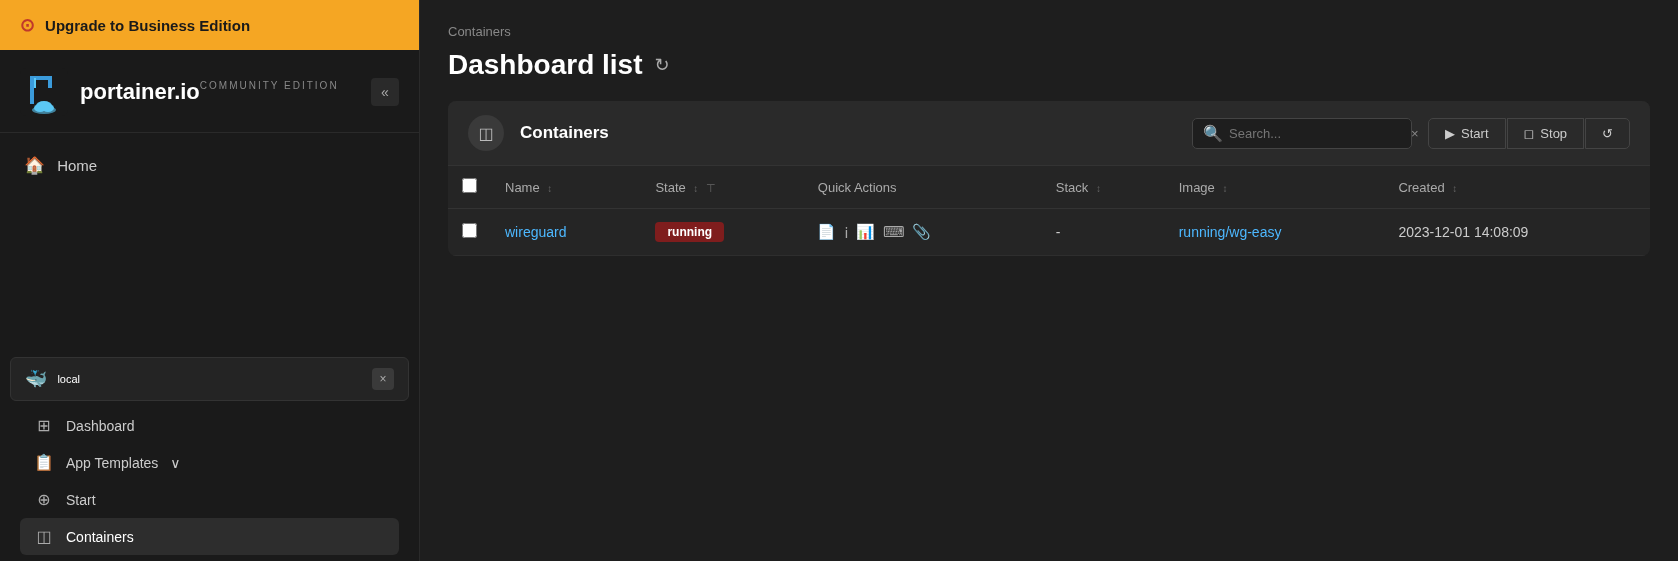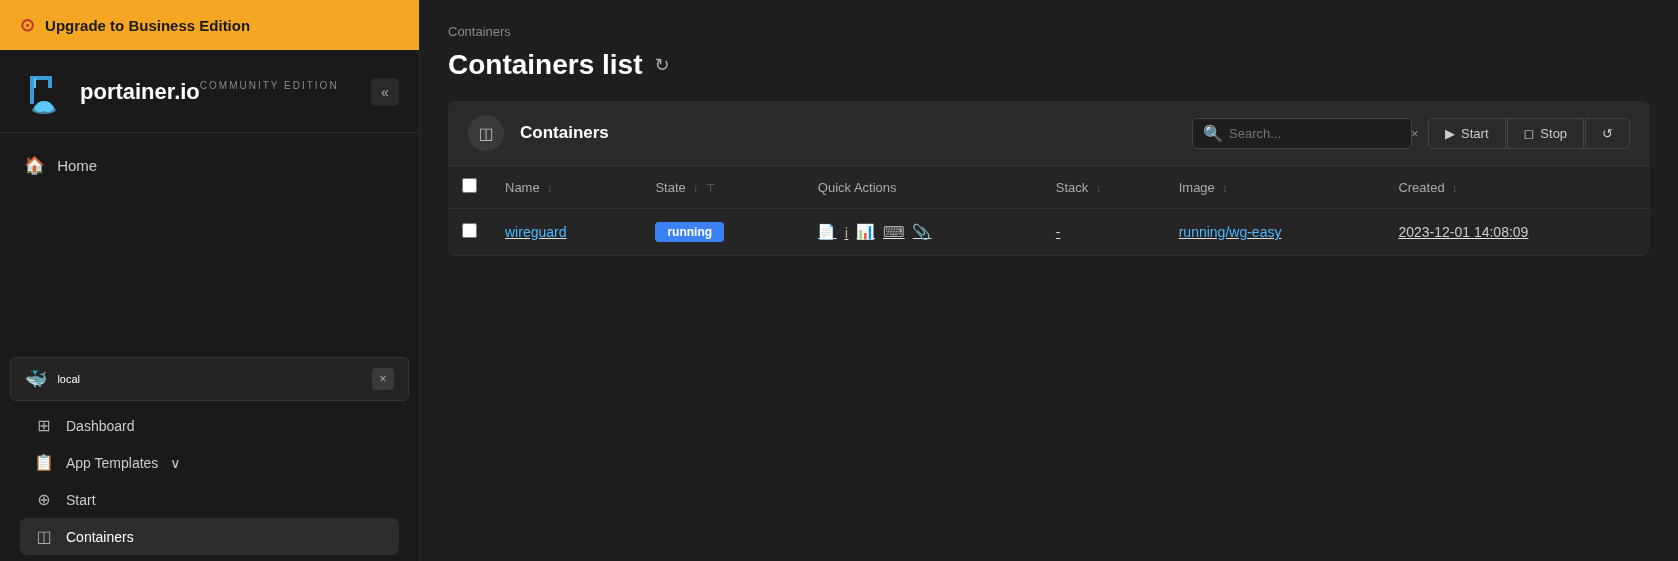--- a/index.html
+++ b/index.html
@@ -266,21 +266,20 @@
       font-size: 13px;
       color: #aaa;
       font-weight: 500;
       white-space: nowrap;
     }
     thead th .sort-icon { font-size: 10px; color: #666; margin-left: 4px; }
     thead th .filter-icon { font-size: 11px; color: #666; margin-left: 4px; }
 
     tbody tr {
       border-bottom: 1px solid #2e2e2e;
-      text-decoration: underline;
     }
     tbody td {
       padding: 13px 14px;
       font-size: 14px;
       color: #ccc;
     }
 
     .checkbox-cell { width: 36px; }
     input[type="checkbox"] {
       width: 15px; height: 15px;
@@ -288,21 +287,21 @@
       cursor: pointer;
     }
 
     .container-name-link {
       color: #4db8ff;
       text-decoration: none;
       cursor: pointer;
     }
 
     .state-badge {
-      background: #3b82f6;
+      background: #7f1d1d;
       color: #fff;
       padding: 3px 12px;
       border-radius: 4px;
       font-size: 12px;
       font-weight: 600;
       display: inline-block;
     }
 
     .quick-actions {
       display: flex;
@@ -386,21 +385,21 @@
         <span>Containers</span>
       </div>
     </div>
   </div>
 </aside>
 
 <main class="main">
   <div class="breadcrumb">Containers</div>
 
   <div class="page-title-row">
-    <h1 class="page-title">Containers list</h1>
+    <h1 class="page-title">Dashboard list</h1>
     <span class="refresh-icon">↻</span>
   </div>
 
   <div class="panel">
 
     <div class="panel-header">
       <div class="panel-header-icon">
         <span>◫</span>
       </div>
       <span class="panel-title">Containers</span>

